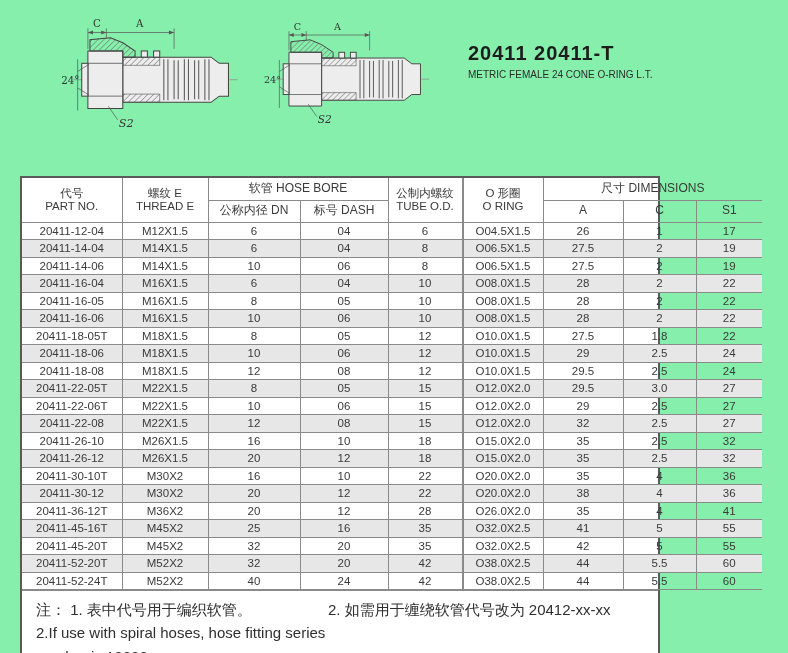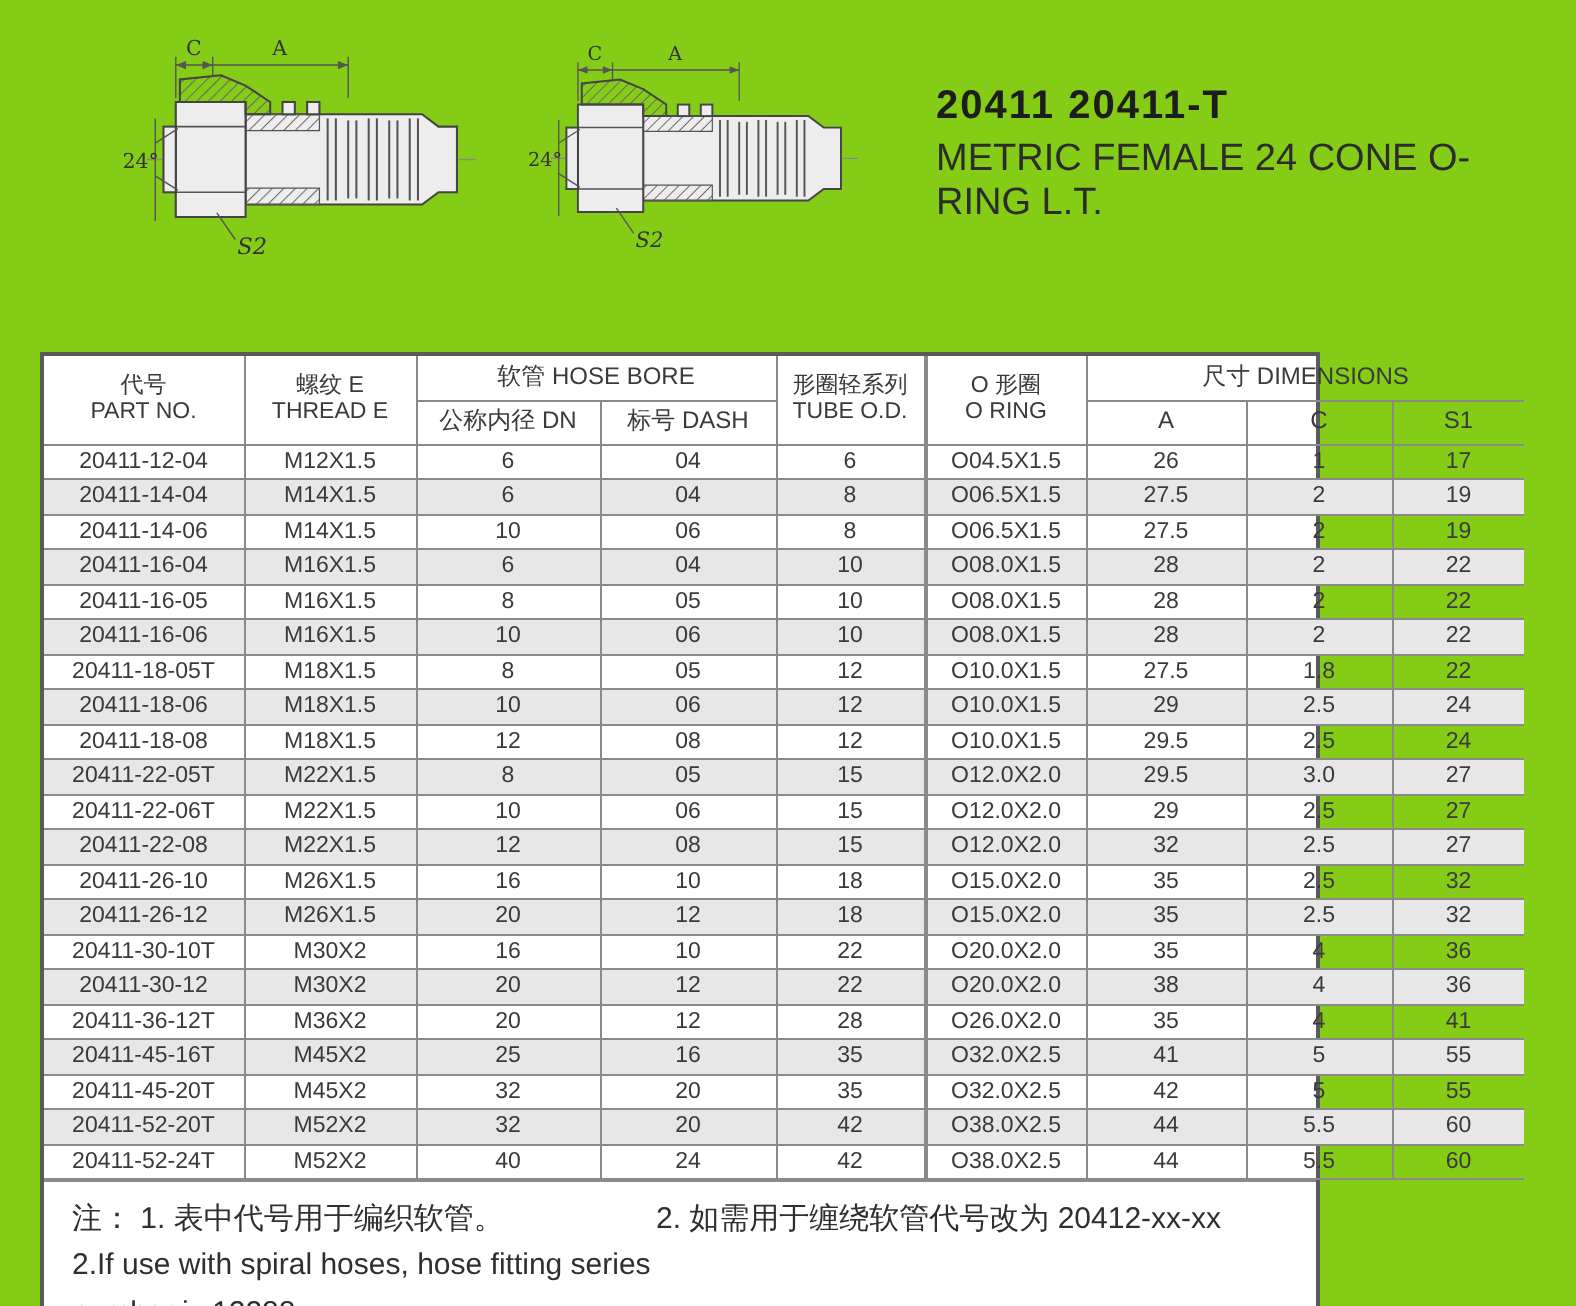--- a/index.html
+++ b/index.html
@@ -10,34 +10,34 @@
   }
   *{box-sizing:border-box;margin:0;padding:0;}
   html,body{background:#ffffff;}
   body{
     font-family:"Liberation Sans","DejaVu Sans",sans-serif;
     color:var(--ink);
   }
   .page{
     position:relative;
     width:788px;height:653px;
-    background:#84cc16;
+    background:#86efac;
     overflow:hidden;
   }
   
   .drawing{position:absolute;top:12px;}
   .drawing.d1{left:60px;width:182px;height:118px;}
   .drawing.d2{left:264px;width:168px;height:118px;}
   .dim-text{font-size:10px;fill:#333;font-family:"DejaVu Serif",serif;}
   .s2-text{font-size:11px;fill:#333;font-style:italic;font-family:"DejaVu Serif",serif;}
   
   .title-block{position:absolute;left:468px;top:42px;width:310px;}
   .title-main{font-size:20px;font-weight:bold;letter-spacing:1px;color:#1d1d1d;}
   .title-zh{font-size:13.5px;margin-top:6px;color:#2c2c2c;}
-  .title-en{font-size:19px;margin-top:4px;color:#2c2c2c;}
+  .title-en{font-size:10px;margin-top:4px;color:#2c2c2c;}
   
   .table-box{
     position:absolute;left:20px;top:176px;width:640px;
     border:2px solid var(--outer);
     background:#fff;
   }
   .grid-wrap{display:flex;align-items:stretch;}
   table{border-collapse:collapse;table-layout:fixed;}
   .t-left{width:440px;}
   .t-right{width:299px;}
@@ -166,21 +166,21 @@
             <th rowspan="2" class="two-line">
               <div>代号</div>
               <div>PART NO.</div>
             </th>
             <th rowspan="2" class="two-line">
               <div>螺纹 E</div>
               <div>THREAD E</div>
             </th>
             <th colspan="2">软管  HOSE BORE</th>
             <th rowspan="2" class="two-line">
-              <div>形圈轻系列</div>
+              <div>公制内螺纹</div>
               <div>TUBE O.D.</div>
             </th>
           </tr>
           <tr>
             <th>公称内径 DN</th>
             <th>标号 DASH</th>
           </tr>
         </thead>
         <tbody>
             <tr>

